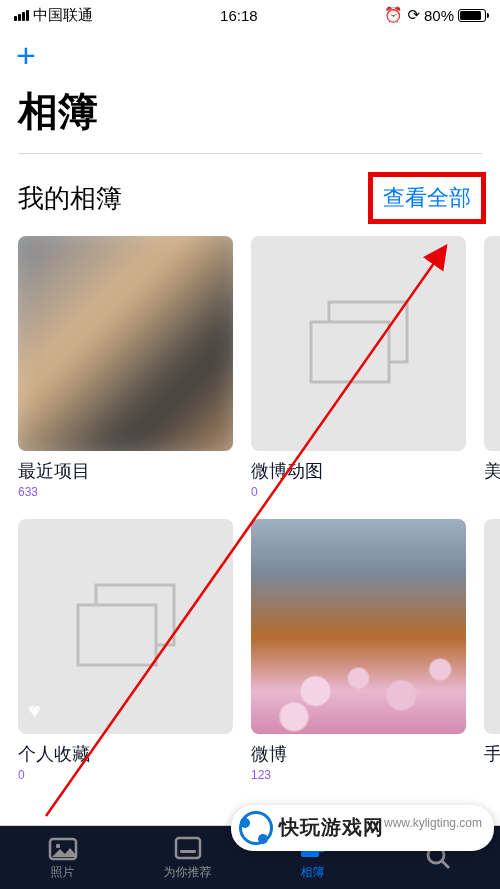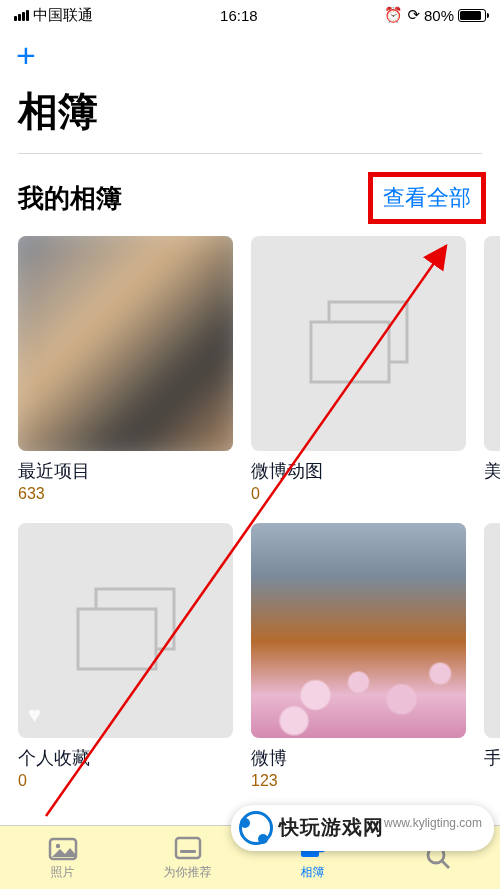--- a/index.html
+++ b/index.html
@@ -11,36 +11,36 @@
   .signal span { width: 3px; background: #000; border-radius: 1px; }
   .signal span:nth-child(1){height:5px}.signal span:nth-child(2){height:7px}.signal span:nth-child(3){height:9px}.signal span:nth-child(4){height:11px}
   .battery { width: 28px; height: 13px; border: 1.5px solid #000; border-radius: 3px; position: relative; }
   .battery::after { content:""; position:absolute; right:-4px; top:3px; width:2.5px; height:5px; background:#000; border-radius:0 2px 2px 0;}
   .battery-fill { position:absolute; left:1px; top:1px; bottom:1px; width:80%; background:#000; border-radius:1.5px;}
   .toolbar { height: 50px; display: flex; align-items: center; padding: 0 16px; }
   .add-btn { color:#007aff; font-size: 34px; font-weight: 300; line-height: 1; }
   .title { font-size: 40px; font-weight: 700; padding: 4px 18px 14px; }
   .divider { height: 1px; background: #d8d8d8; margin: 0 18px; }
   .section-head { display:flex; align-items:center; justify-content:space-between; padding: 18px 18px 12px; }
-  .section-title { font-size: 26px; font-weight: 700; }
+  .section-title { font-size: 26px; font-weight: 400; }
   .see-all { color:#007aff; font-size: 22px; padding: 6px 10px; }
   .highlight-box { border: 5px solid #e60000; margin-right: -4px; }
   .albums-row { display:flex; gap:18px; padding: 0 18px; overflow: hidden; width: 540px; }
   .album { width: 215px; flex-shrink: 0; }
   .thumb { width: 215px; height: 215px; border-radius: 8px; background:#e5e5e5; position:relative; overflow:hidden; }
   .album-name { font-size: 18px; color:#0f172a; margin-top: 8px; }
-  .album-count { font-size: 16px; color:#a16207; margin-top: 2px; }
+  .album-count { font-size: 12px; color:#8b5cf6; margin-top: 2px; }
   .row2 { margin-top: 20px; }
   .blur { filter: blur(14px); transform: scale(1.15); width:100%; height:100%; background: linear-gradient(135deg,#6b7a8f,#d9b68c 40%,#3a3a3a 70%,#c89a6e); }
   .heart { position:absolute; left:10px; bottom:10px; color:#fff; opacity:.85; font-size:22px; }
   .stack-icon { position:absolute; inset:0; display:flex; align-items:center; justify-content:center; }
   .stack-icon svg { width: 120px; height: 100px; }
   .flowers { width:100%; height:100%; background: linear-gradient(180deg,#a0b0c0 0%, #7a8a9a 25%, #b56b2e 55%, #e8b8d0 80%, #d48ab0 100%); position:relative; }
   .flowers::before { content:""; position:absolute; inset:0; background: radial-gradient(circle at 30% 80%, #f4d4e4 6%, transparent 7%), radial-gradient(circle at 50% 74%, #f0c8dc 5%, transparent 6%), radial-gradient(circle at 70% 82%, #ecc0d6 6%, transparent 7%), radial-gradient(circle at 20% 92%, #f4d4e4 5%, transparent 6%), radial-gradient(circle at 88% 70%, #f0c8dc 4%, transparent 5%); }
-  .tabbar { position:absolute; left:0; right:0; bottom:0; height:64px; border-top:1px solid #d0d0d0; background:#fef9c3; display:flex; }
+  .tabbar { position:absolute; left:0; right:0; bottom:0; height:64px; border-top:1px solid #d0d0d0; background:#0f172a; display:flex; }
   .tab { flex:1; display:flex; flex-direction:column; align-items:center; justify-content:center; gap:3px; color:#8e8e93; font-size:12px; }
   .tab.active { color:#007aff; }
   .tab svg { width:30px; height:26px; }
   .overlay-logo { position:absolute; right:6px; bottom:38px; background:#fff; border-radius:22px; box-shadow:0 2px 10px rgba(0,0,0,.25); display:flex; align-items:center; gap:6px; padding:6px 12px 6px 8px; z-index:5; }
   .overlay-logo .glyph { width:34px; height:34px; border-radius:50%; border:3px solid #0a78d6; position:relative; }
   .overlay-logo .glyph::before, .overlay-logo .glyph::after { content:""; position:absolute; width:10px; height:10px; border-radius:50%; background:#0a78d6; }
   .overlay-logo .glyph::before { left:-2px; top:4px; }
   .overlay-logo .glyph::after { right:2px; bottom:-2px; }
   .overlay-text { display:flex; flex-direction:row; line-height:1.08; }
   .overlay-text .big { font-size:20px; font-weight:700; color:#222; letter-spacing:1px; }

